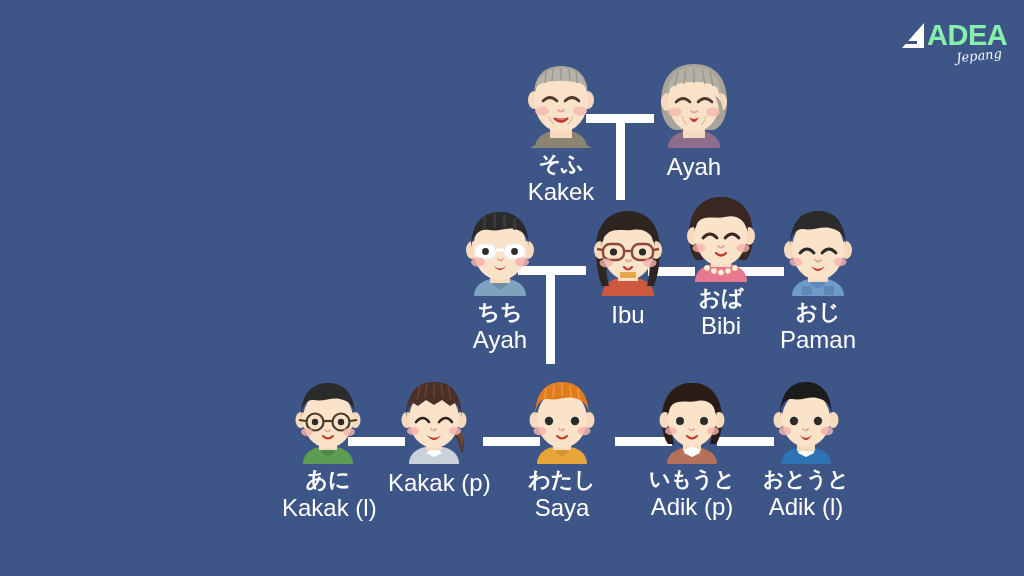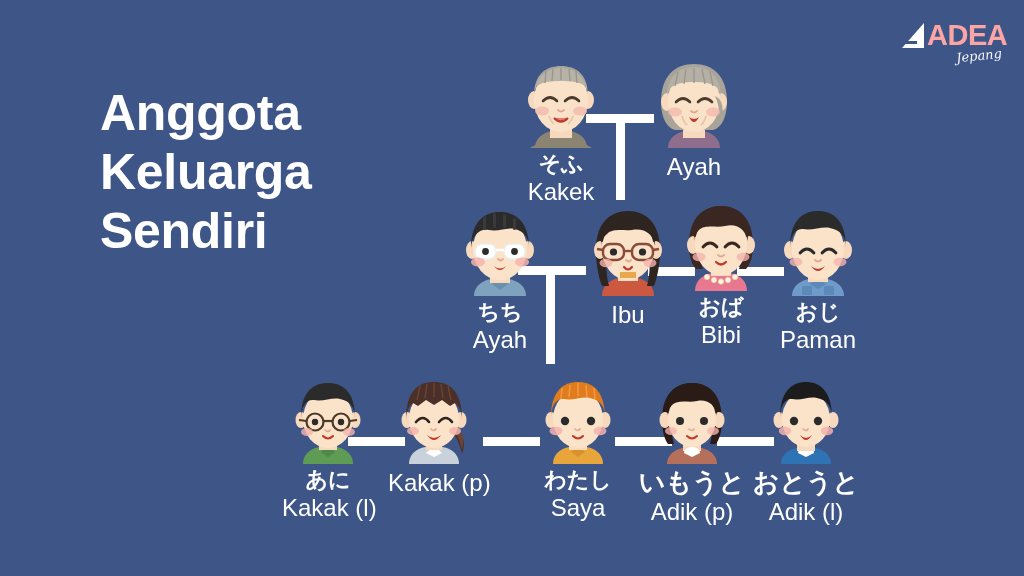--- a/index.html
+++ b/index.html
@@ -11,21 +11,21 @@
     overflow:hidden;
   }
   .stage { position:absolute; inset:0; }
 
   
   .logo { position:absolute; left:900px; top:20px; width:108px; }
   .logo-word { display:flex; align-items:center; height:30px; }
   .logo-a { width:26px; height:27px; position:relative; }
   .logo-a svg { display:block; }
   .logo-dea {
-    color:#fca5a5; font-size:29px; font-weight:bold; letter-spacing:-0.5px;
+    color:#86efac; font-size:29px; font-weight:bold; letter-spacing:-0.5px;
     line-height:27px; margin-left:1px;
   }
   .logo-sub {
     text-align:right; color:#ffffff; font-size:13px;
     font-style:italic; font-family:"DejaVu Serif",serif;
     margin-top:1px; margin-right:6px; opacity:.95;
     transform:rotate(-6deg);
   }
 
   
@@ -37,21 +37,21 @@
   .title span { display:block; }
 
   
   .person { position:absolute; text-align:center; }
   .person .av { margin:0 auto; }
   .jp {
     color:#ffffff; font-size:22px; font-weight:bold;
     line-height:1.12; white-space:nowrap;
     font-family:"DejaVu Sans","Liberation Sans",sans-serif;
   }
-  .jp.sm { font-size:26px; }
+  .jp.sm { font-size:21px; }
   .id {
     color:#ffffff; font-size:24px; font-weight:400;
     line-height:1.15; white-space:nowrap; margin-top:1px;
   }
 
   
   .ln { position:absolute; background:#ffffff; }
   .ln-h { height:9px; }
   .ln-v { width:9px; }
 </style>
@@ -66,25 +66,20 @@
         <svg width="26" height="27" viewBox="0 0 26 27">
           <path d="M24 1 L24 26 L2 26 Z" fill="#ffffff"></path>
           <rect x="5" y="19" width="12" height="3" fill="#3E5588"></rect>
         </svg>
       </span>
       <span class="logo-dea">ADEA</span>
     </div>
     <div class="logo-sub">Jepang</div>
   </div>
 
-  <h1 class="title">
-    <span>Anggota</span>
-    <span>Keluarga</span>
-    <span>Sendiri</span>
-  </h1>
 
   <div class="ln ln-h" style="left:586px; top:114px; width:68px;"></div>
   <div class="ln ln-v" style="left:616px; top:114px; height:86px;"></div>
 
   <div class="ln ln-h" style="left:518px; top:266px; width:68px;"></div>
   <div class="ln ln-v" style="left:546px; top:266px; height:98px;"></div>
 
   <div class="ln ln-h" style="left:648px; top:267px; width:47px;"></div>
 
   <div class="ln ln-h" style="left:737px; top:267px; width:47px;"></div>
@@ -212,21 +207,21 @@
         <ellipse cx="19" cy="57" rx="6.5" ry="4.2" fill="#F5B3AD" opacity=".8"></ellipse>
         <ellipse cx="63" cy="57" rx="6.5" ry="4.2" fill="#F5B3AD" opacity=".8"></ellipse>
         <path d="M39 54 q3 3 5 0" stroke="#E0A98F" stroke-width="1.8" fill="none" stroke-linecap="round"></path>
         <path d="M37 61 q4 5 8 0" stroke="#C0392B" stroke-width="2.2" fill="none" stroke-linecap="round"></path>
         <path d="M33 66 h16 v6 h-16 Z" fill="#E8A94E"></path>
       </svg>
     </div>
     <div class="id">Ibu</div>
   </div>
 
-  <div class="person" style="left:676px; top:201px; width:90px;">
+  <div class="person" style="left:676px; top:192px; width:90px;">
     <div class="av">
       <svg width="80" height="90" viewBox="0 0 80 90">
         <path d="M14 90 C14 77 26 71 40 71 C54 71 66 77 66 90 Z" fill="#E8788F"></path>
         <path d="M30 66 h20 v9 h-20 Z" fill="#F7D9BE"></path>
         <path d="M8 44 C8 16 23 5 40 5 C57 5 72 16 72 44 C72 56 69 64 65 68 L58 68 C62 58 61 48 58 42 L22 42 C19 48 18 58 22 68 L15 68 C11 64 8 56 8 44 Z" fill="#3A2721"></path>
         <ellipse cx="12" cy="44" rx="6" ry="9" fill="#F7D9BE"></ellipse>
         <ellipse cx="68" cy="44" rx="6" ry="9" fill="#F7D9BE"></ellipse>
         <ellipse cx="40" cy="43" rx="26" ry="31" fill="#FBE3C9"></ellipse>
         <path d="M13 40 C13 14 25 5 40 5 C55 5 67 14 67 40 C64 27 55 22 44 25 C35 27 24 23 18 29 C15 32 13 36 13 40 Z" fill="#3A2721"></path>
         <path d="M22 46 q7 -8 14 0" stroke="#3A2721" stroke-width="2.8" fill="none" stroke-linecap="round"></path>
@@ -326,21 +321,21 @@
         <path d="M43 44 q7 -8 13 0" stroke="#2E2420" stroke-width="2.6" fill="none" stroke-linecap="round"></path>
         <ellipse cx="17" cy="53" rx="6" ry="4" fill="#F5B3AD" opacity=".85"></ellipse>
         <ellipse cx="59" cy="53" rx="6" ry="4" fill="#F5B3AD" opacity=".85"></ellipse>
         <path d="M35 51 q3 3 5 0" stroke="#E0A98F" stroke-width="1.7" fill="none" stroke-linecap="round"></path>
         <path d="M31 57 q7 10 14 0 q-7 6 -14 0 Z" fill="#C0392B"></path>
       </svg>
     </div>
     <div class="id">Kakak (p)</div>
   </div>
 
-  <div class="person" style="left:516px; top:378px; width:92px;margin-left:16px;">
+  <div class="person" style="left:516px; top:378px; width:92px;">
     <div class="av">
       <svg width="76" height="86" viewBox="0 0 76 86">
         <path d="M13 86 C13 74 24 68 38 68 C52 68 63 74 63 86 Z" fill="#E8A53C"></path>
         <path d="M38 68 l-7 6 l7 5 l7 -5 Z" fill="#D8922E"></path>
         <path d="M29 64 h18 v8 h-18 Z" fill="#F7D9BE"></path>
         <ellipse cx="11" cy="42" rx="5.5" ry="8" fill="#F7D9BE"></ellipse>
         <ellipse cx="65" cy="42" rx="5.5" ry="8" fill="#F7D9BE"></ellipse>
         <ellipse cx="38" cy="41" rx="25" ry="29" fill="#FBE3C9"></ellipse>
         <path d="M11 40 C11 13 23 4 38 4 C53 4 65 13 65 40 C65 28 60 22 50 20 C42 18 33 23 24 21 C16 20 11 28 11 40 Z" fill="#E07B1E"></path>
         <g stroke="#F09A3E" stroke-width="1.6">

